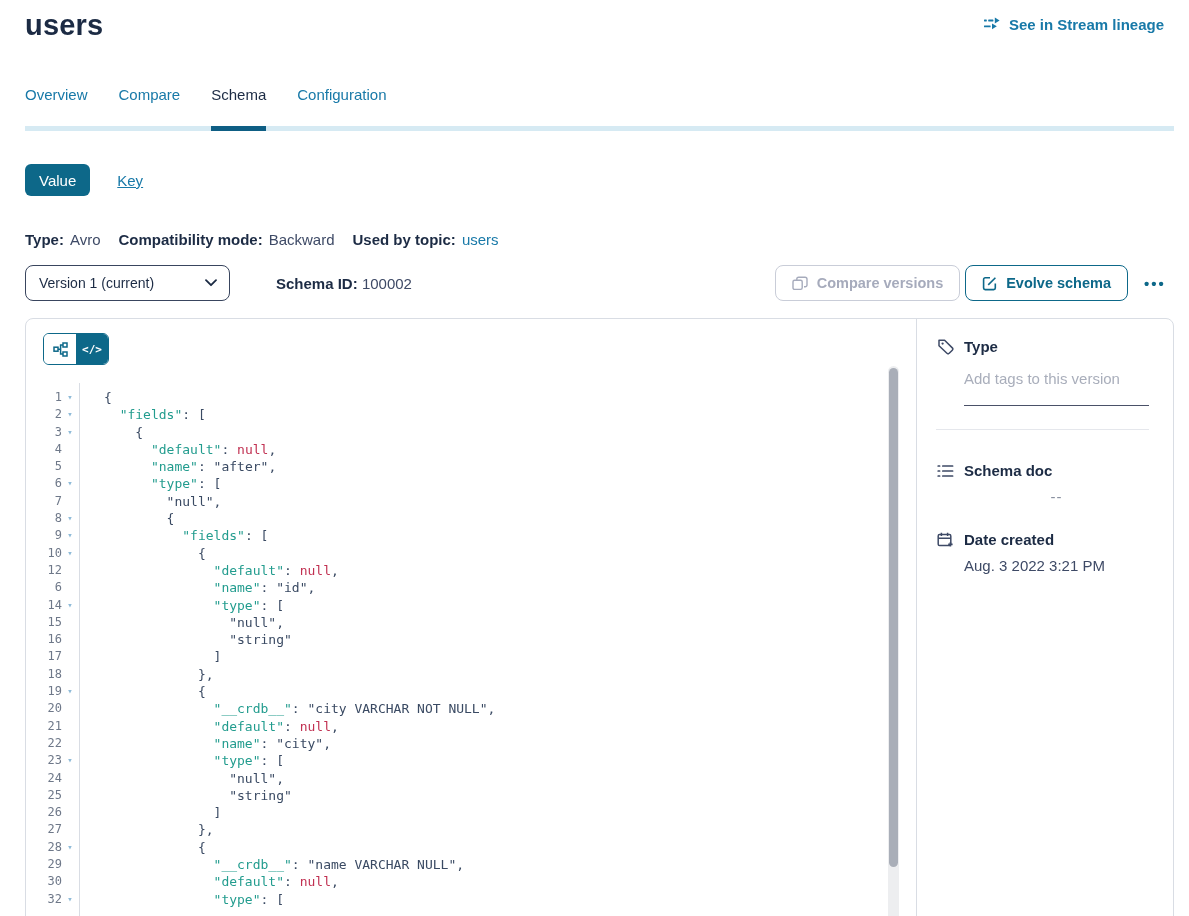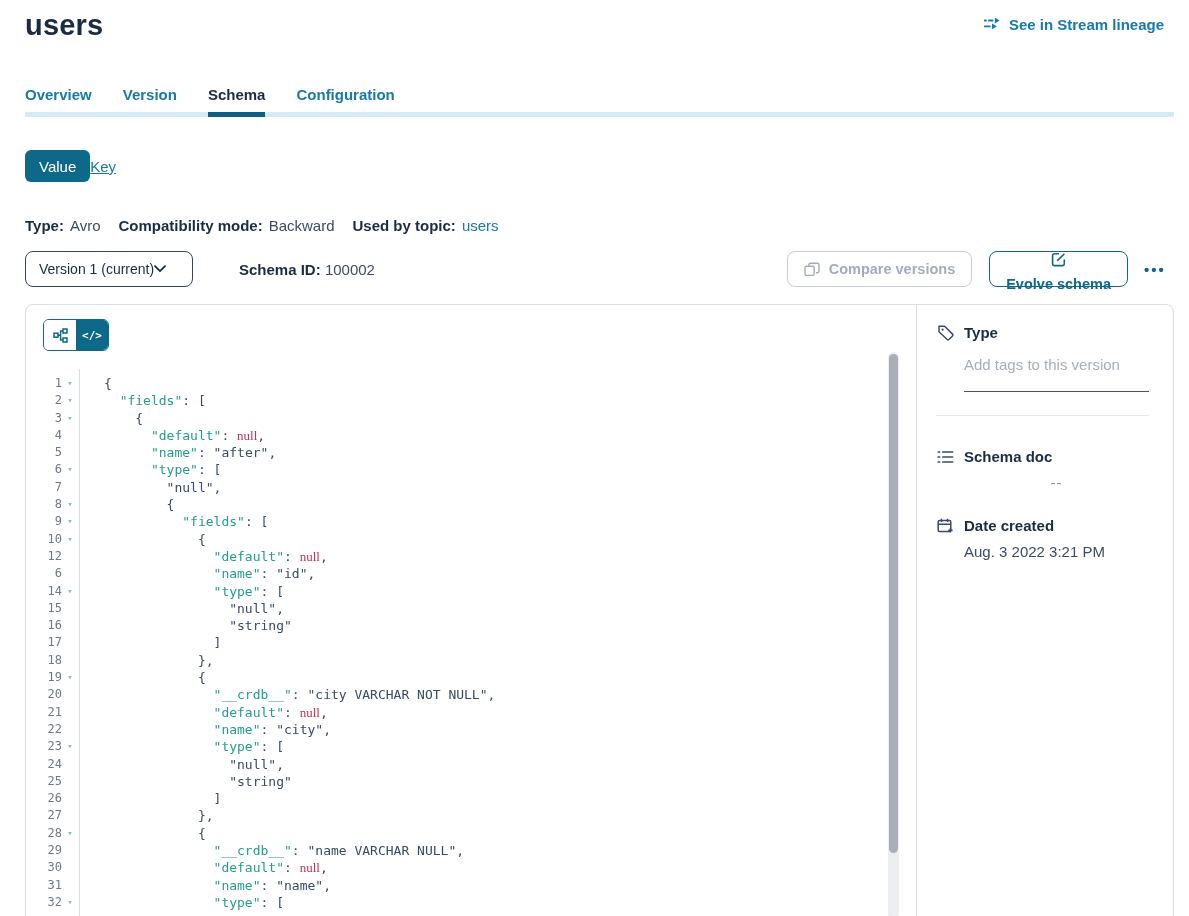--- a/index.html
+++ b/index.html
@@ -10,61 +10,61 @@
   }
   *{box-sizing:border-box;}
   body{width:1189px;height:916px;margin:0;overflow:hidden;background:#fff;
        font-family:"Liberation Sans",sans-serif;color:var(--navy);}
   .page{padding:0 15px 0 25px;}
   .top-row{display:flex;justify-content:space-between;align-items:flex-start;margin-top:8px;}
   h1{font-size:29px;line-height:34px;margin:0;font-weight:700;color:var(--navy);letter-spacing:.2px;}
   .lineage-link{display:flex;align-items:center;gap:8px;color:var(--accent-link);font-weight:600;
        font-size:15px;margin:8px 10px 0 0;text-decoration:none;cursor:pointer;}
   .tabs-row{display:flex;gap:31px;margin-top:44px;}
-  .tab{font-size:15px;color:var(--accent-link);padding-bottom:9px;position:relative;cursor:pointer;font-weight:700;}
+  .tab{font-size:15px;color:var(--accent-link);padding-bottom:23px;position:relative;cursor:pointer;font-weight:400;}
   .tab.active{color:var(--navy);}
   .tab.active::after{content:"";position:absolute;left:0;right:0;bottom:-5px;height:5px;background:var(--tab-dark);z-index:1;}
   .tabs-underline{height:5px;background:var(--tab-light);position:relative;}
-  .vk-toggle{margin-top:33px;display:flex;align-items:center;}
+  .vk-toggle{margin-top:33px;display:flex;align-items:center;gap:27px;}
   .value-btn{background:var(--accent);color:#fff;border:none;border-radius:6px;height:32px;
        padding:0 14px;font-size:15px;font-family:inherit;cursor:pointer;}
   .key-link{color:var(--accent-link);font-size:15px;cursor:pointer;text-decoration:underline;}
   .meta-row{margin-top:35px;font-size:15px;color:var(--text);display:flex;gap:18px;}
   .meta-pair{display:flex;gap:6px;}
   .meta-pair b{color:var(--navy);font-weight:700;}
   .topic-link{color:var(--accent-link);cursor:pointer;}
   .version-row{margin-top:17px;display:flex;align-items:center;}
-  .select-box{width:168px;height:36px;border:1px solid #39455E;border-radius:8px;display:flex;
-       align-items:center;padding:0 12px 0 13px;font-size:14px;
+  .select-box{width:205px;height:36px;border:1px solid #39455E;border-radius:8px;display:flex;
+       align-items:center;justify-content:space-between;padding:0 12px 0 13px;font-size:14px;
        color:var(--navy);cursor:pointer;background:#fff;}
   .schema-id{margin-left:23px;font-size:15px;color:var(--text);}
   .schema-id b{color:var(--navy);margin-left:23px;}
   .spacer{flex:1;}
   .btn{height:36px;border-radius:8px;background:#fff;font-size:14.5px;font-weight:600;font-family:inherit;
        display:flex;align-items:center;gap:9px;padding:0 16px;cursor:pointer;}
   .btn.disabled{border:1px solid var(--disabled-border);color:var(--disabled-text);cursor:default;align-items:center;}
-  .btn.primary-outline{border:1px solid var(--accent);color:var(--accent);margin-left:17px;flex-direction:column;}
+  .btn.primary-outline{border:1px solid var(--accent);color:var(--accent);margin-left:5px;}
   .more-btn{border:none;background:none;color:var(--accent);font-size:15px;font-weight:700;
        letter-spacing:2px;margin-left:8px;width:38px;cursor:pointer;padding:0;}
   .main-panel{margin-top:17px;display:flex;border:1px solid var(--border);border-radius:8px;height:620px;overflow:hidden;}
   .code-panel{width:891px;border-right:1px solid var(--border);position:relative;flex:none;}
   .toolbar{margin:14px 0 0 17px;}
   .toggle-group{display:inline-flex;border:1px solid var(--accent);border-radius:6px;overflow:hidden;}
   .tg-btn{width:32px;height:30px;display:flex;align-items:center;justify-content:center;cursor:pointer;border:none;padding:0;}
   .tg-btn.left{background:#fff;color:var(--accent);}
   .tg-btn.right{background:var(--accent);color:#fff;font-family:"DejaVu Sans Mono",monospace;font-size:11px;font-weight:bold;}
   .code-lines{margin-top:24px;font-family:"DejaVu Sans Mono",monospace;font-size:13px;line-height:17.3px;}
   .code-row{display:flex;white-space:pre;}
   .ln{width:36px;text-align:right;color:var(--muted);font-size:12px;flex:none;}
   .fold{width:16px;text-align:center;color:var(--fold);font-size:9px;flex:none;cursor:pointer;}
   .code-text{padding-left:26px;}
   .tok-k{color:var(--code-key);}
   .tok-p{color:var(--code-punct);}
   .tok-s{color:var(--code-string);}
-  .tok-n{color:var(--code-null);font-family:Liberation Serif, serif;}
+  .tok-n{color:var(--code-null);}
   .gutter-sep{position:absolute;left:53px;top:64px;bottom:0;width:1px;background:var(--border);}
   .scroll-track{position:absolute;top:47px;bottom:4px;right:17px;width:11px;background:#EDEEF0;border-radius:6px;}
   .scroll-thumb{position:absolute;top:2px;left:1px;width:9px;height:88%;background:#A9AEB8;border-radius:5px;cursor:pointer;}
   .side-panel{flex:1;padding:19px 24px 0 19px;}
   .side-header{display:flex;align-items:center;gap:10px;font-size:15px;font-weight:700;color:var(--navy);}
   .side-icon{width:18px;display:flex;justify-content:center;color:#3E4A66;flex:none;}
   .tags-input{margin:15px 0 0 28px;border-bottom:1.5px solid #4A5168;padding-bottom:17px;}
   .tags-input input{border:none;outline:none;width:100%;font-size:15px;font-family:inherit;color:var(--navy);background:transparent;padding:0;}
   .tags-input input::placeholder{color:var(--placeholder);}
   .side-divider{margin-top:23px;height:1px;background:#E5E7EC;}
@@ -91,21 +91,21 @@
             <path d="M8 6.4 L12.8 9.35 L8 12.3 Z"></path>
           </g>
         </svg>
       </span>
       <span>See in Stream lineage</span>
     </a>
   </div>
 
   <div class="tabs-row">
       <div class="tab">Overview</div>
-      <div class="tab">Version</div>
+      <div class="tab">Compare</div>
       <div class="tab active">Schema</div>
       <div class="tab">Configuration</div>
     </div>
   <div class="tabs-underline"></div>
 
   <div class="vk-toggle">
     <button class="value-btn">Value</button>
     <a class="key-link">Key</a>
   </div>
 
@@ -201,21 +201,20 @@
           <div class="code-row"><span class="ln">21</span><span class="fold"></span><span class="code-text" style="padding-left: calc(14ch + 26px);"><span class="tok-k">"default"</span><span class="tok-p">: </span><span class="tok-n">null</span><span class="tok-p">,</span></span></div>
           <div class="code-row"><span class="ln">22</span><span class="fold"></span><span class="code-text" style="padding-left: calc(14ch + 26px);"><span class="tok-k">"name"</span><span class="tok-p">: </span><span class="tok-s">"city"</span><span class="tok-p">,</span></span></div>
           <div class="code-row"><span class="ln">23</span><span class="fold">▾</span><span class="code-text" style="padding-left: calc(14ch + 26px);"><span class="tok-k">"type"</span><span class="tok-p">: [</span></span></div>
           <div class="code-row"><span class="ln">24</span><span class="fold"></span><span class="code-text" style="padding-left: calc(16ch + 26px);"><span class="tok-s">"null"</span><span class="tok-p">,</span></span></div>
           <div class="code-row"><span class="ln">25</span><span class="fold"></span><span class="code-text" style="padding-left: calc(16ch + 26px);"><span class="tok-s">"string"</span></span></div>
           <div class="code-row"><span class="ln">26</span><span class="fold"></span><span class="code-text" style="padding-left: calc(14ch + 26px);"><span class="tok-p">]</span></span></div>
           <div class="code-row"><span class="ln">27</span><span class="fold"></span><span class="code-text" style="padding-left: calc(12ch + 26px);"><span class="tok-p">},</span></span></div>
           <div class="code-row"><span class="ln">28</span><span class="fold">▾</span><span class="code-text" style="padding-left: calc(12ch + 26px);"><span class="tok-p">{</span></span></div>
           <div class="code-row"><span class="ln">29</span><span class="fold"></span><span class="code-text" style="padding-left: calc(14ch + 26px);"><span class="tok-k">"__crdb__"</span><span class="tok-p">: </span><span class="tok-s">"name VARCHAR NULL"</span><span class="tok-p">,</span></span></div>
           <div class="code-row"><span class="ln">30</span><span class="fold"></span><span class="code-text" style="padding-left: calc(14ch + 26px);"><span class="tok-k">"default"</span><span class="tok-p">: </span><span class="tok-n">null</span><span class="tok-p">,</span></span></div>
-          <div class="code-row"><span class="ln">31</span><span class="fold"></span><span class="code-text" style="padding-left: calc(14ch + 26px);"><span class="tok-k">"name"</span><span class="tok-p">: </span><span class="tok-s">"name"</span><span class="tok-p">,</span></span></div>
           <div class="code-row"><span class="ln">32</span><span class="fold">▾</span><span class="code-text" style="padding-left: calc(14ch + 26px);"><span class="tok-k">"type"</span><span class="tok-p">: [</span></span></div>
         </div>
       <div class="gutter-sep"></div>
       <div class="scroll-track">
         <div class="scroll-thumb"></div>
       </div>
     </div>
 
     <aside class="side-panel">
       <div class="side-section-tags">

